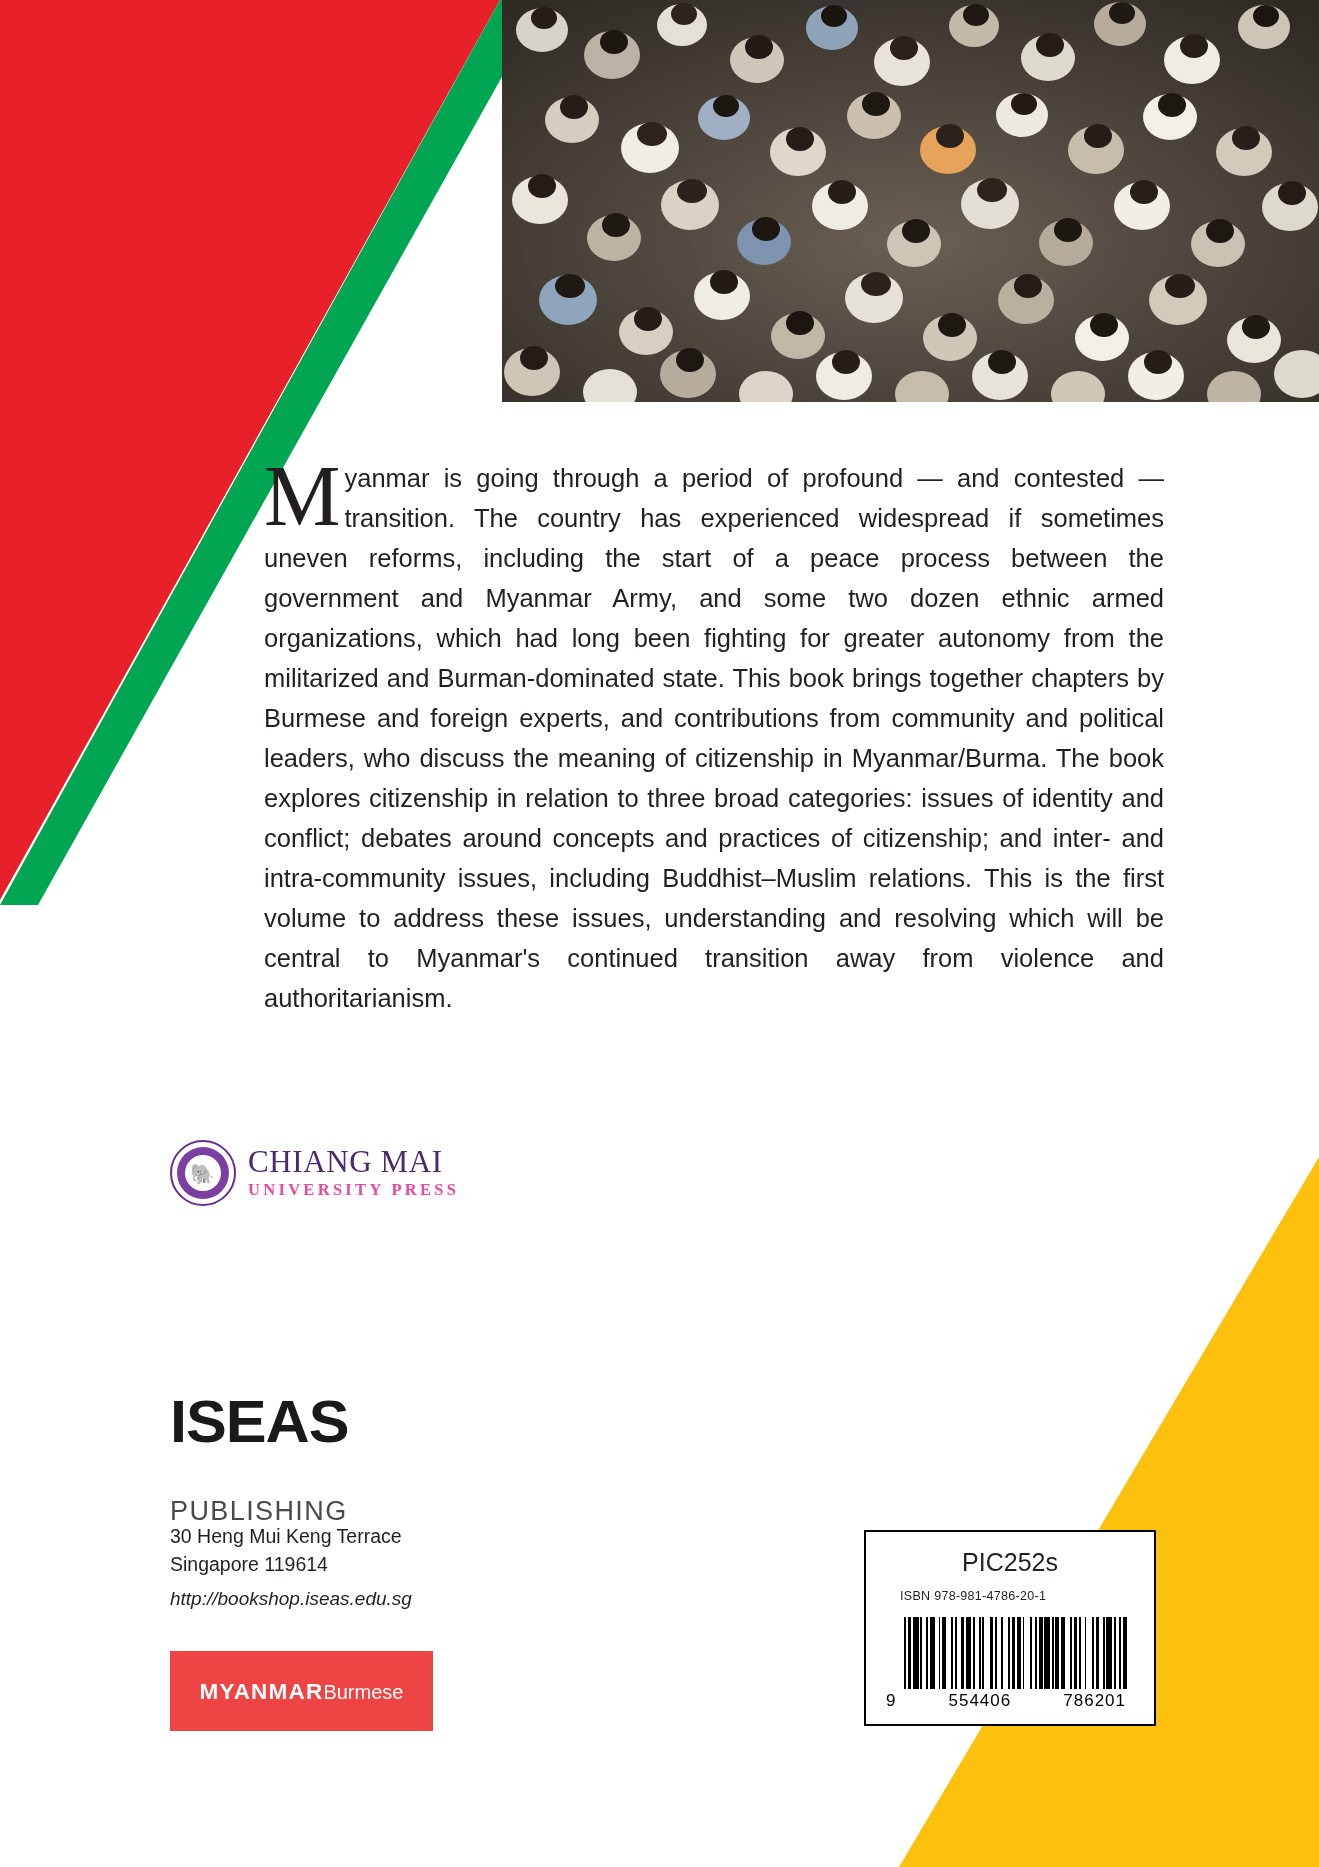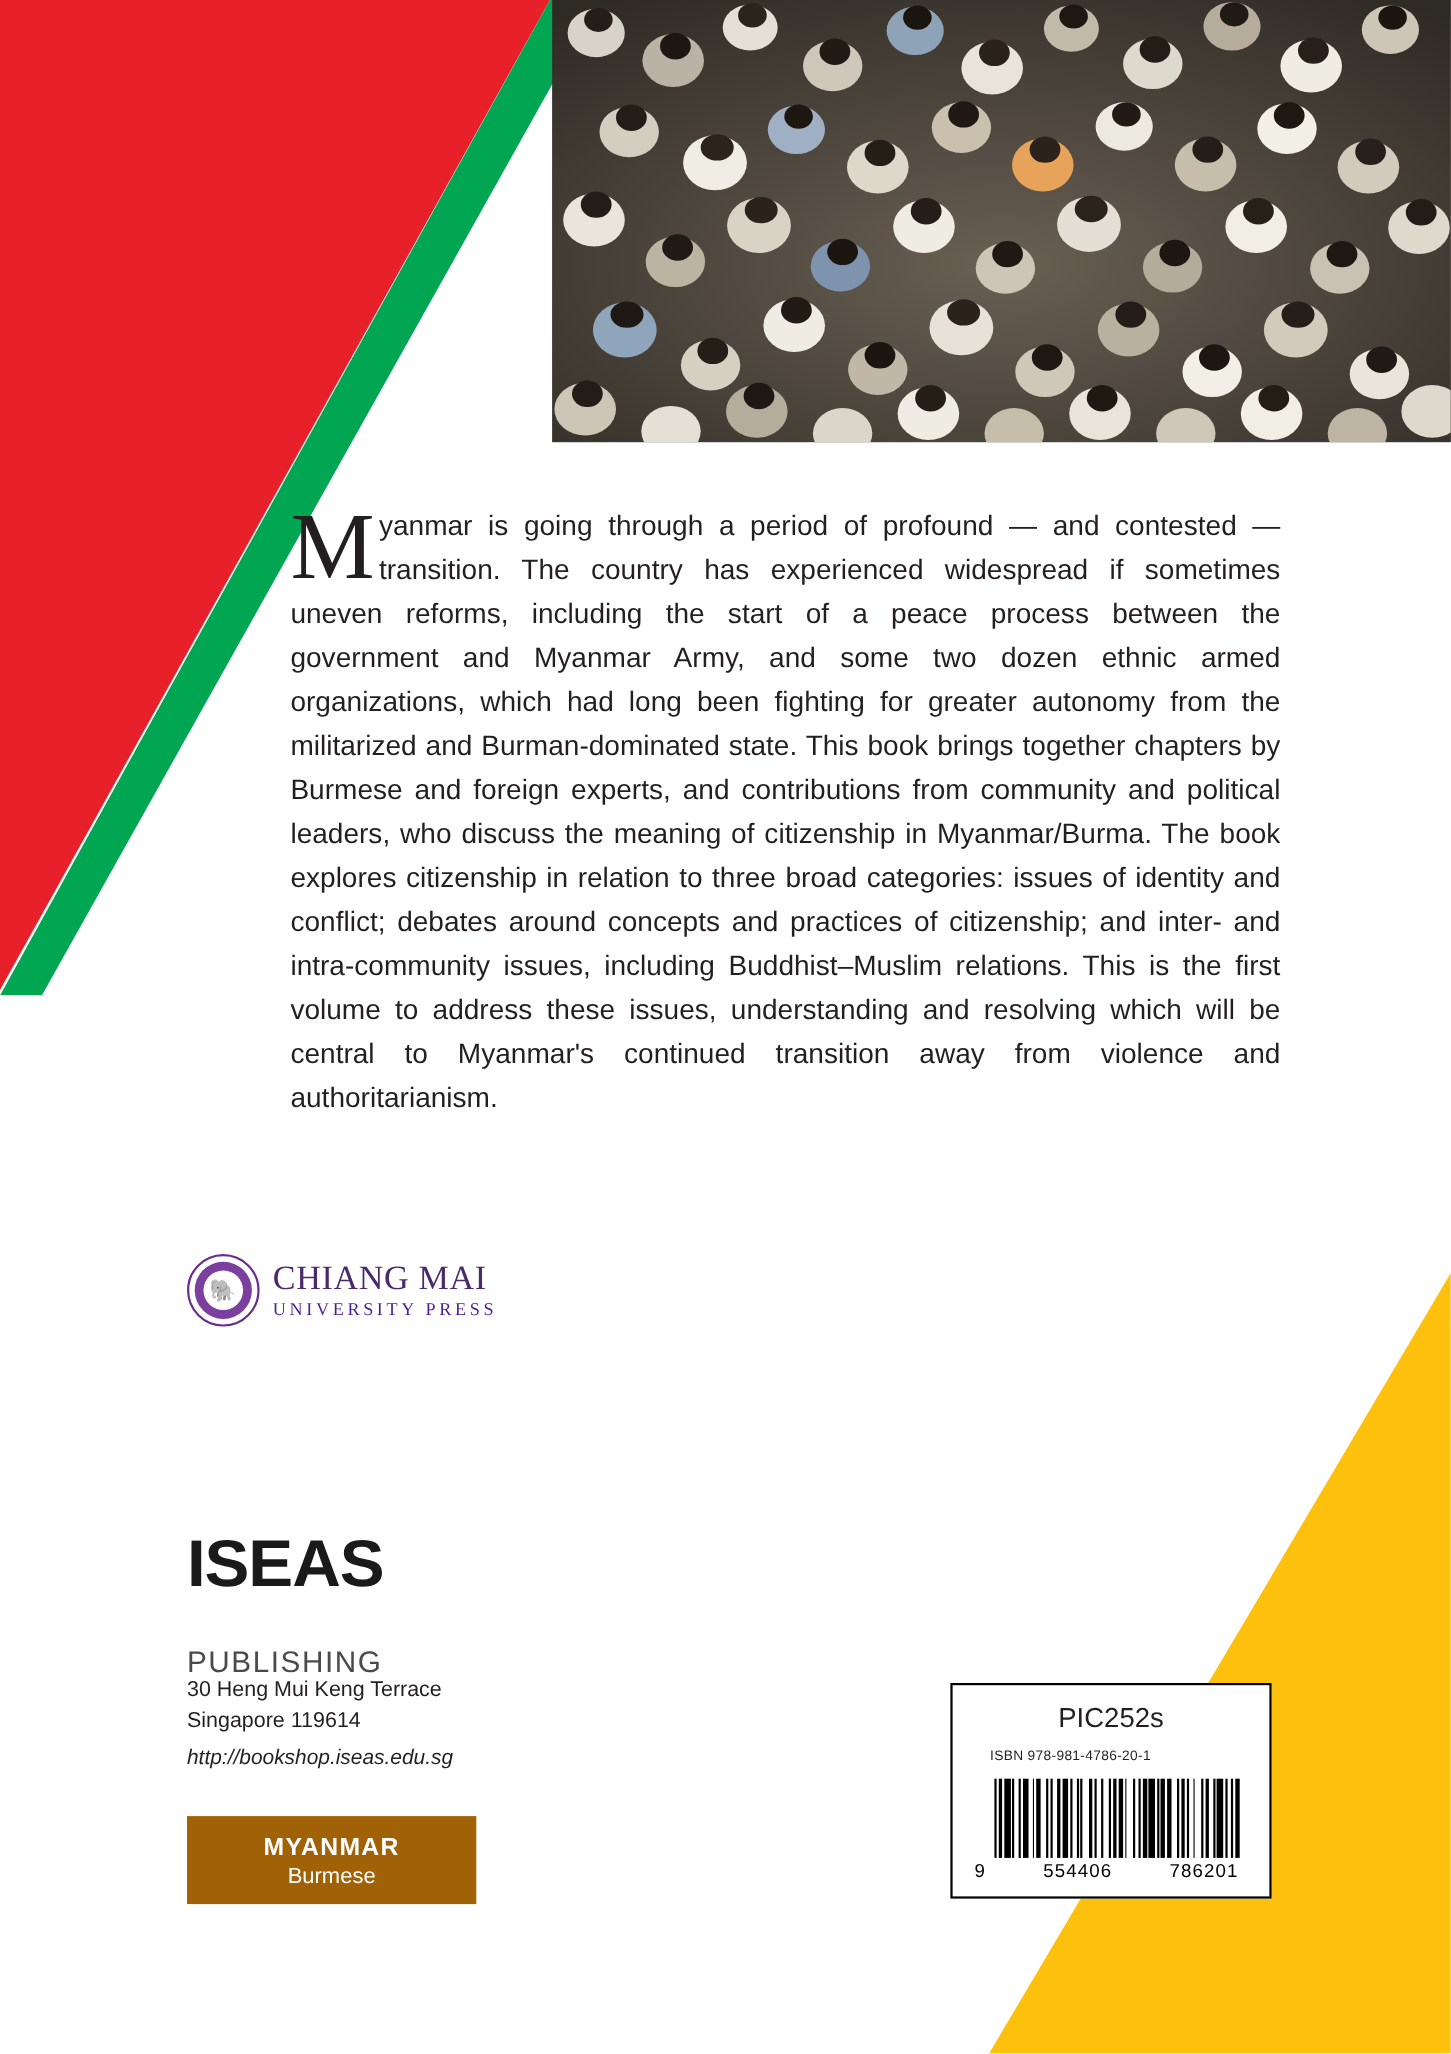--- a/index.html
+++ b/index.html
@@ -128,22 +128,23 @@
     font-family: "Liberation Serif", serif;
     font-size: 31px;
     letter-spacing: 0.6px;
     color: #4a2a6d;
     line-height: 1.05;
   }
   .cmu-text-sub {
     font-family: "Liberation Serif", serif;
     font-size: 16.5px;
     letter-spacing: 3.3px;
-    color: #4c1d95;
+    color: #ec4899;
     margin-top: 2px;
+    font-weight: bold;
   }
 
   .cmu-address {
     position: absolute;
     left: 170px;
     top: 1240px;
     font-size: 19.5px;
     font-weight: bold;
     line-height: 27px;
     color: #231f20;
@@ -191,24 +192,24 @@
     text-align: right;
   }
 
   
   .category-badge {
     position: absolute;
     left: 170px;
     top: 1651px;
     width: 263px;
     height: 80px;
-    background: #a16207;
+    background: #ef4444;
     color: #ffffff;
     display: flex;
-    flex-direction: column;
+    flex-direction: row;
     align-items: center;
     justify-content: center;
     line-height: 1.2;
   }
   .category-badge .cat-main {
     font-size: 22.5px;
     font-weight: bold;
     letter-spacing: 1.2px;
   }
   .category-badge .cat-sub {

